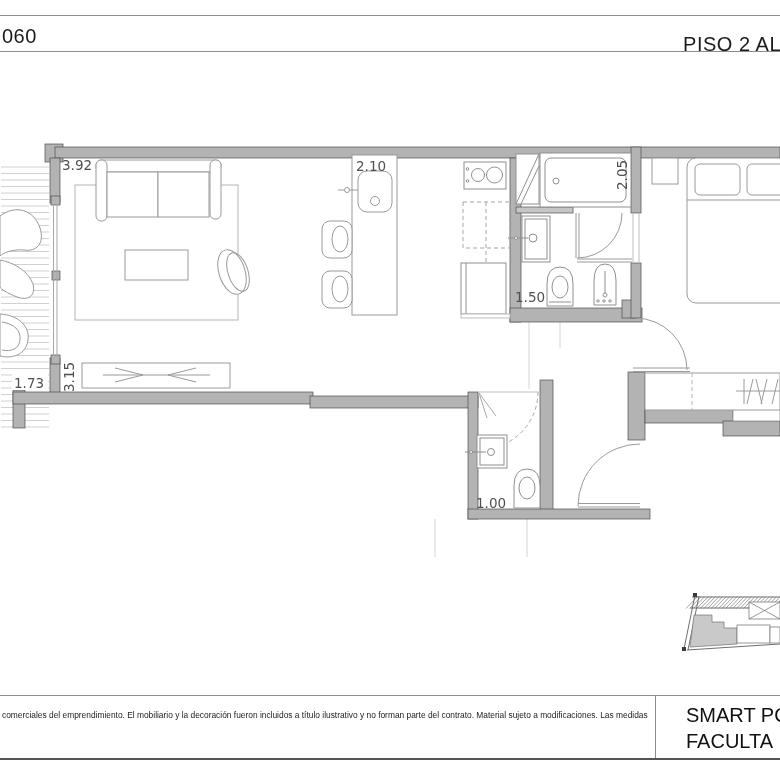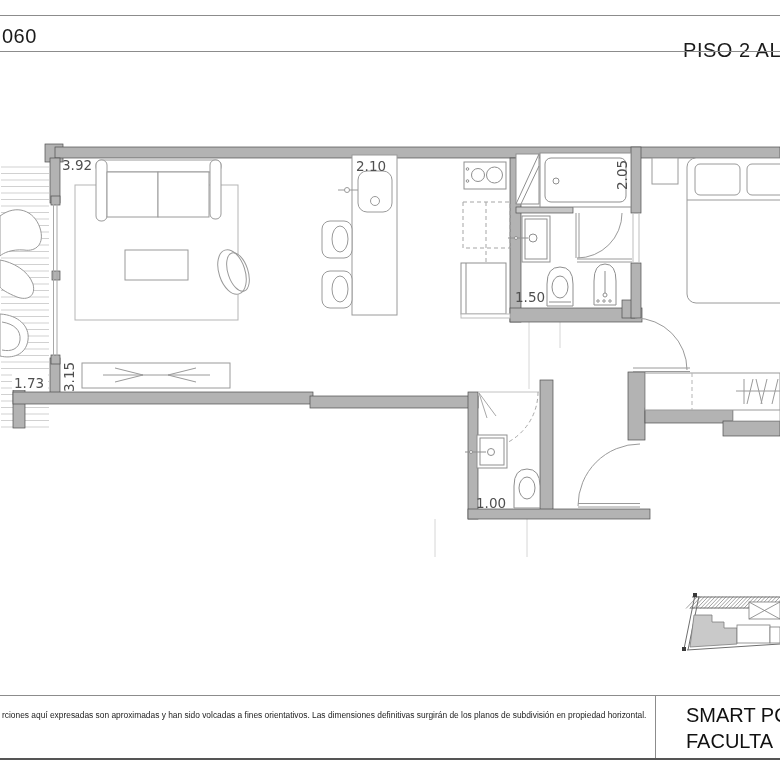--- a/index.html
+++ b/index.html
@@ -1,20 +1,20 @@
 <!DOCTYPE html>
 <html><head>
 <meta charset="utf-8">
 <style>
   html,body{margin:0;padding:0}
   body{width:780px;height:780px;position:relative;overflow:hidden;background:#fff;
        font-family:"Liberation Sans",sans-serif;color:#1b1b1b}
   .hline{position:absolute;left:0;width:780px;height:1px;background:#8c8c8c}
   #hdr-left{position:absolute;left:2px;top:25px;font-size:20px;letter-spacing:.5px;white-space:nowrap}
-  #hdr-right{position:absolute;right:-1px;top:39px;font-size:20px;letter-spacing:.5px;white-space:nowrap}
+  #hdr-right{position:absolute;right:-1px;top:33px;font-size:20px;letter-spacing:.5px;white-space:nowrap}
   #plan-svg{position:absolute;left:0;top:0}
   
   #disclaimer{position:absolute;left:2px;top:709px;width:648px;font-size:8.4px;line-height:13px;
               color:#222;white-space:nowrap;overflow:hidden}
   #title-block{position:absolute;left:686px;top:702px;width:140px;font-size:20px;line-height:26px;
                color:#111;white-space:nowrap}
   #footer-divider{position:absolute;left:655px;top:695px;width:1px;height:64px;background:#8c8c8c}
   .botline{position:absolute;left:0;width:780px;background:#555}
 </style>
 </head>
@@ -315,20 +315,20 @@
     <text x="74" y="392" transform="rotate(-90 74 392)">3.15</text>
     <text x="356" y="171">2.10</text>
     <text x="627" y="190" transform="rotate(-90 627 190)">2.05</text>
     <text x="515" y="302">1.50</text>
     <text x="476" y="508">1.00</text>
   </g>
 </svg>
 
 <div class="hline" style="top:695px"></div>
 <div id="disclaimer">
-  <div>rciones aquí expresadas son aproximadas y han sido volcadas a fines orientativos. Las dimensiones definitivas surgirán de los planos de subdivisión en propiedad horizontal.</div>
+  <div>comerciales del emprendimiento. El mobiliario y la decoración fueron incluidos a título ilustrativo y no forman parte del contrato. Material sujeto a modificaciones. Las medidas</div>
 </div>
 <div id="footer-divider"></div>
 <div id="title-block">
   <div>SMART PO</div>
   <div>FACULTA</div>
 </div>
 <div class="botline" style="top:758px;height:2px"></div>
 
 </body></html>

